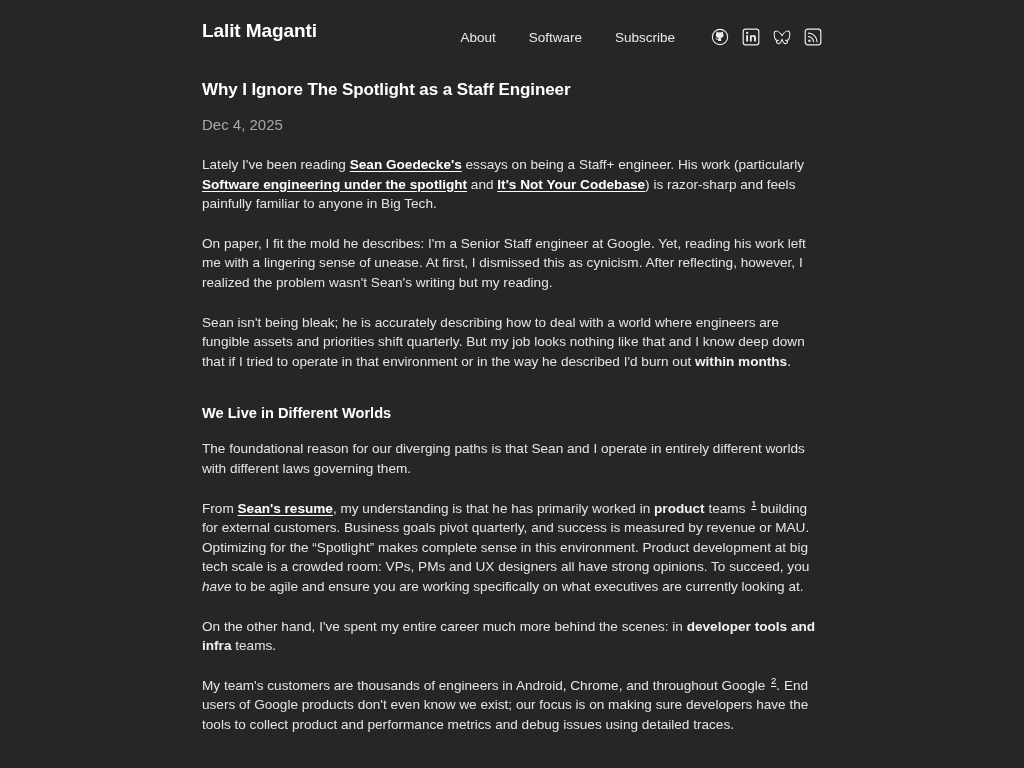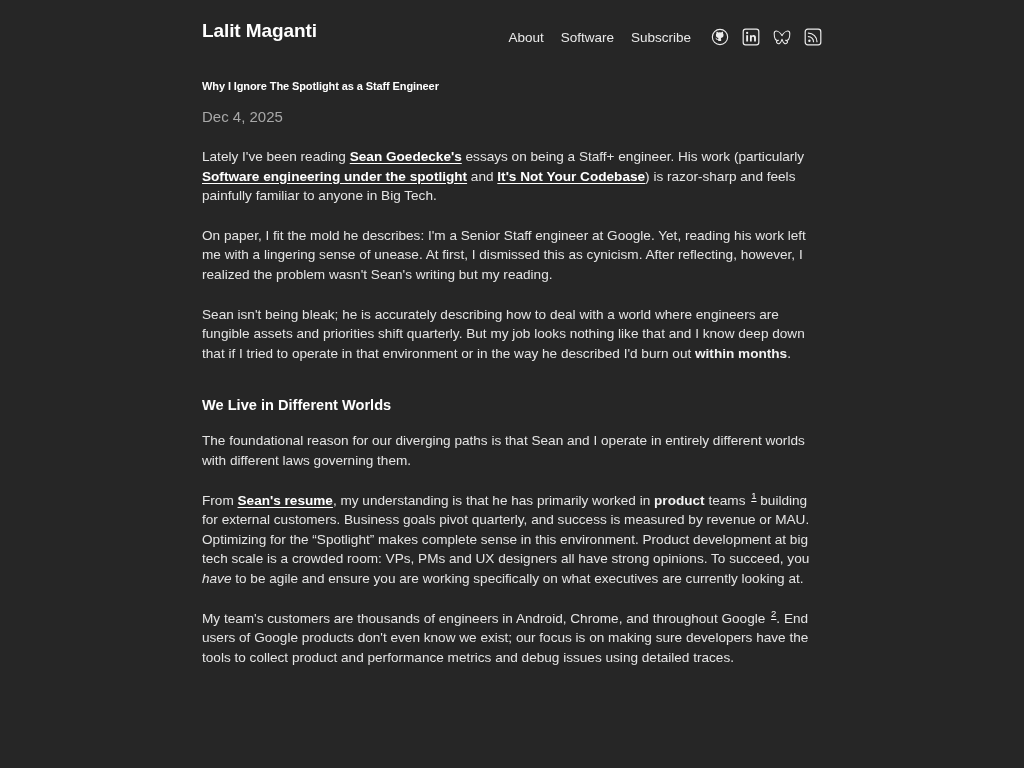--- a/index.html
+++ b/index.html
@@ -40,21 +40,21 @@
     font-size: 19px;
     font-weight: bold;
     letter-spacing: -0.1px;
     color: #ffffff;
     text-decoration: none;
     line-height: 1.2;
   }
   .nav {
     display: flex;
     align-items: center;
-    gap: 17px;
+    gap: 33px;
     margin-top: 12px;
   }
   .nav-link {
     font-size: 13.5px;
     color: #e9e9e9;
     text-decoration: none;
     white-space: nowrap;
   }
   .social {
     display: flex;
@@ -72,21 +72,21 @@
   }
   .social-icon svg { display: block; }
 
   
   .article {
     width: 620px;
     margin: 0 auto;
     padding-top: 24px;
   }
   .post-title {
-    font-size: 11px;
+    font-size: 17px;
     font-weight: bold;
     color: #ffffff;
     margin: 0 0 16px 0;
     letter-spacing: -0.1px;
   }
   .post-date {
     font-size: 15px;
     color: #a8a8a8;
     margin: 0 0 22px 0;
   }
@@ -178,17 +178,18 @@
 
     <p><span>Sean isn't being bleak; he is accurately describing how to deal with a world where engineers are fungible assets and priorities shift quarterly. But my job looks nothing like that and I know deep down that if I tried to operate in that environment or in the way he described I'd burn out </span><strong>within months</strong><span>.</span></p>
 
 
     <h2>We Live in Different Worlds</h2>
 
     <p>The foundational reason for our diverging paths is that Sean and I operate in entirely different worlds with different laws governing them.</p>
 
     <p><span>From </span><a class="inline-link" href="#">Sean's resume</a><span>, my understanding is that he has primarily worked in </span><strong>product</strong><span> teams </span><sup class="fn"><a href="#">1</a></sup><span> building for external customers. Business goals pivot quarterly, and success is measured by revenue or MAU. Optimizing for the “Spotlight” makes complete sense in this environment. Product development at big tech scale is a crowded room: VPs, PMs and UX designers all have strong opinions. To succeed, you </span><em>have</em><span> to be agile and ensure you are working specifically on what executives are currently looking at.</span></p>
 
+    <p><span>On the other hand, I've spent my entire career much more behind the scenes: in </span><strong>developer tools and infra</strong><span> teams.</span></p>
 
     <p><span>My team's customers are thousands of engineers in Android, Chrome, and throughout Google </span><sup class="fn"><a href="#">2</a></sup><span>. End users of Google products don't even know we exist; our focus is on making sure developers have the tools to collect product and performance metrics and debug issues using detailed traces.</span></p>
 
   </article>
 </div>
 
 </body></html>

